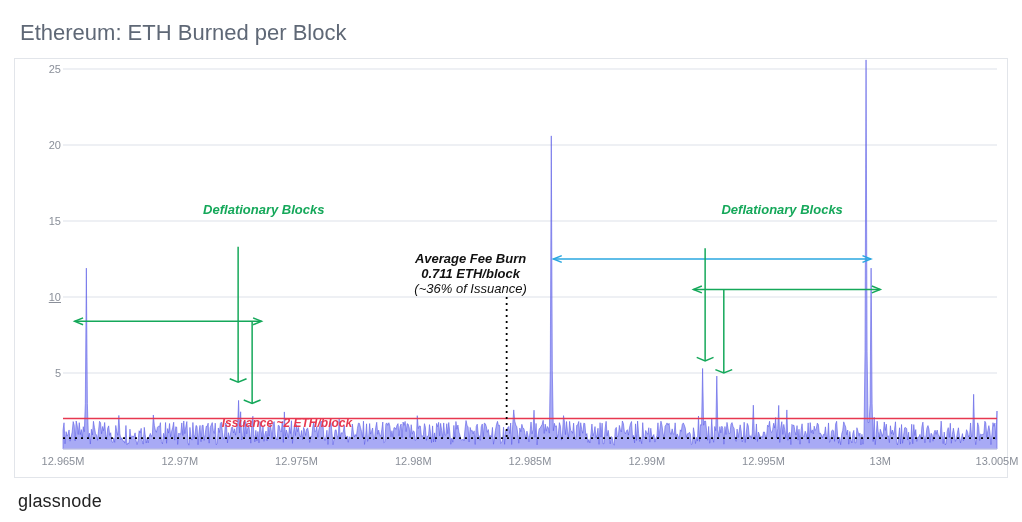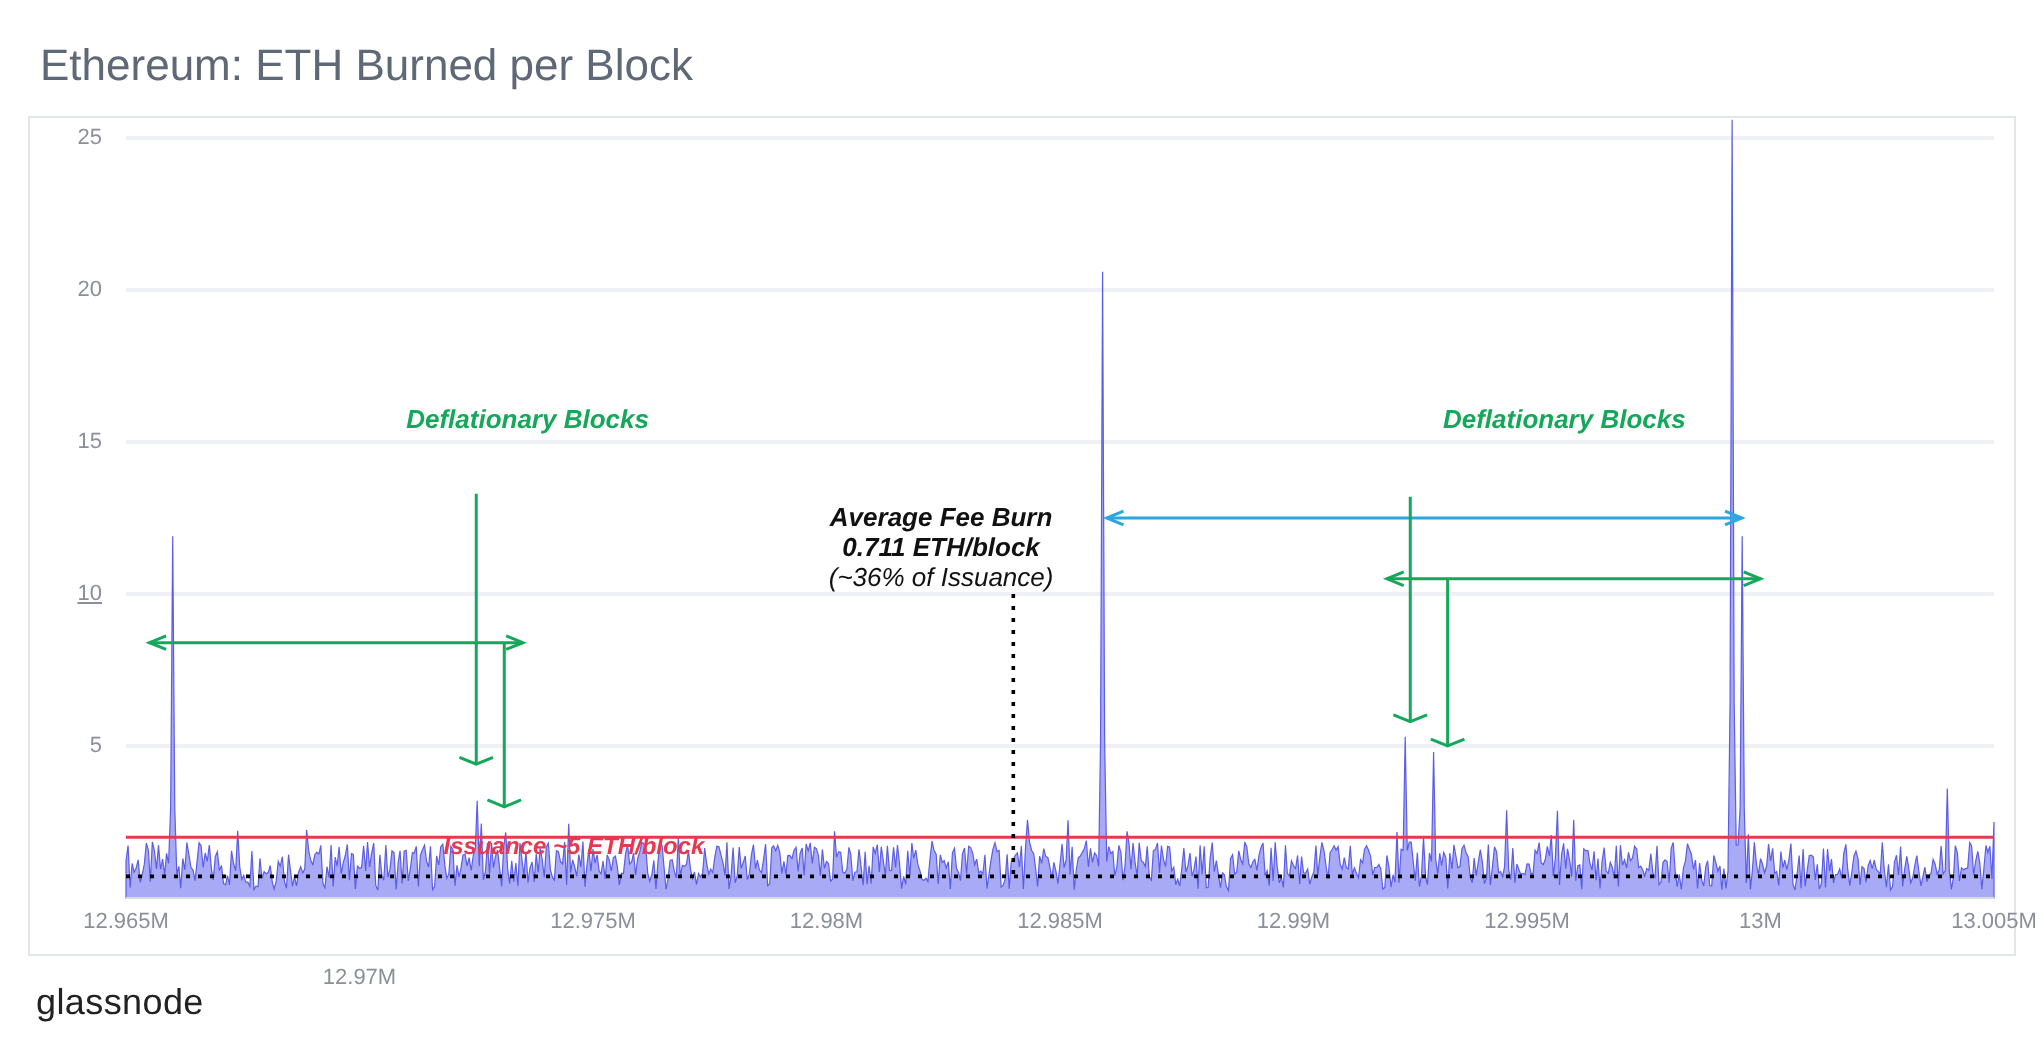--- a/index.html
+++ b/index.html
@@ -33,21 +33,21 @@
   }
   .y-axis {
     position: absolute;
     left: 0;
     top: 10px;
     bottom: 28px;
     width: 46px;
   }
   .y-tick {
     position: absolute;
-    right: 10px;
+    right: 0;
     transform: translateY(-50%);
     font-size: 11px;
     color: #8a8f99;
   }
   .x-axis {
     position: absolute;
     left: 48px;
     right: 10px;
     bottom: 0;
     height: 26px;
@@ -160,26 +160,26 @@
     <div class="ann" style="left:70.5%; top:32%;">
       <span>Deflationary
 Blocks</span>
     </div>
     <div class="ann ann-black" style="left:34%; top:45%; width: 180px;">
       <div>Average Fee Burn</div>
       <div>0.711 ETH/block</div>
       <div class="sub">(~36% of Issuance)</div>
     </div>
     <div class="ann ann-red" style="left:17%; top:88.5%;">
-      <span>Issuance ~5 ETH/block</span>
+      <span>Issuance ~2 ETH/block</span>
     </div>
   </div>
   <div class="x-axis">
       <div class="x-tick" style="left: 0%;">12.965M</div>
-      <div class="x-tick" style="left: 12.5%; margin-top: 28px;">12.97M</div>
+      <div class="x-tick" style="left: 12.5%;">12.97M</div>
       <div class="x-tick" style="left: 25%;">12.975M</div>
       <div class="x-tick" style="left: 37.5%;">12.98M</div>
       <div class="x-tick" style="left: 50%;">12.985M</div>
       <div class="x-tick" style="left: 62.5%;">12.99M</div>
       <div class="x-tick" style="left: 75%;">12.995M</div>
       <div class="x-tick" style="left: 87.5%;">13M</div>
       <div class="x-tick" style="left: 100%;">13.005M</div>
     </div>
 </div>
 

